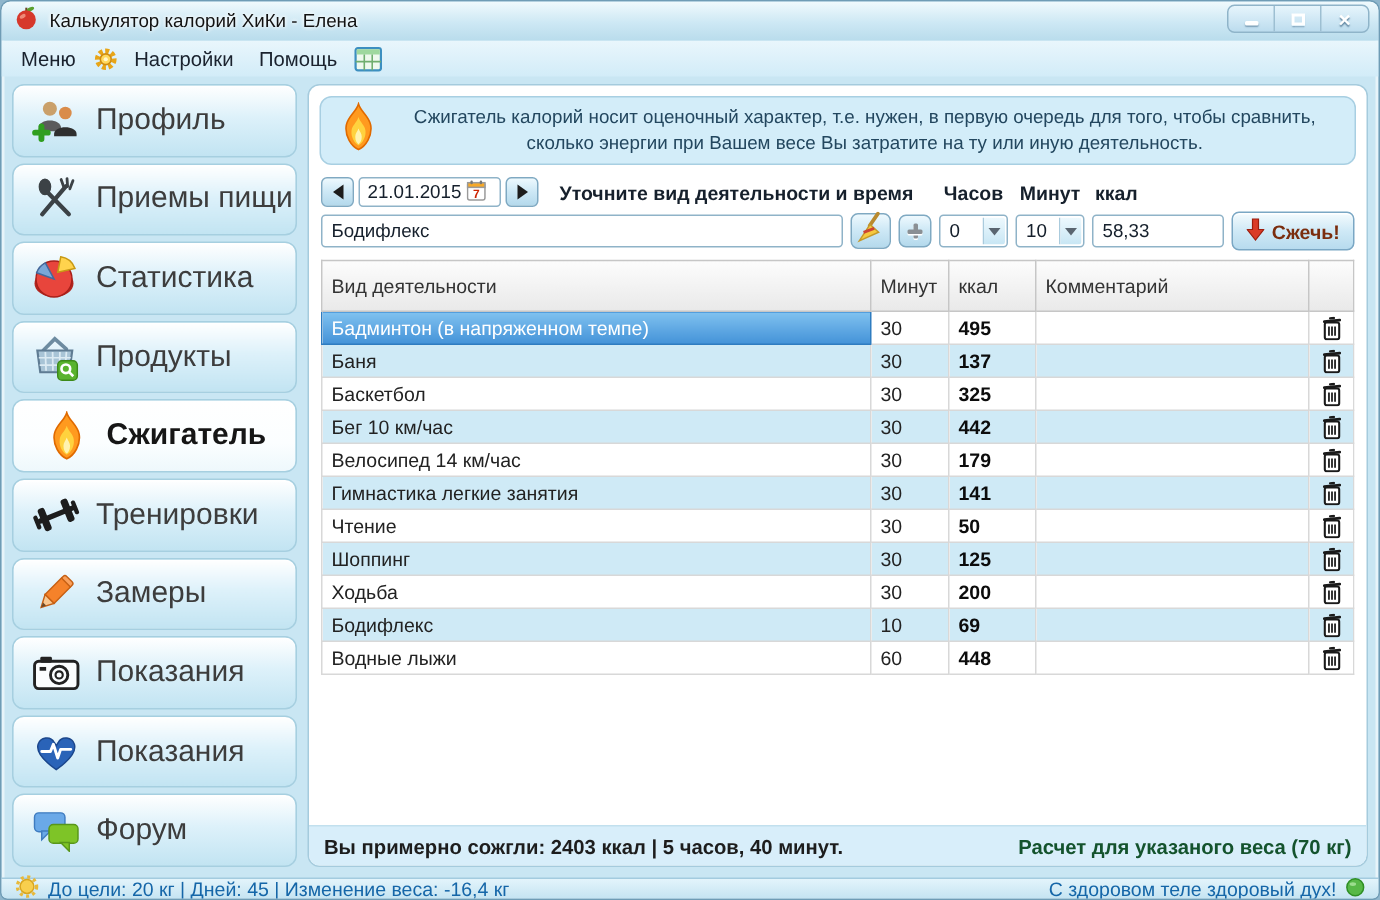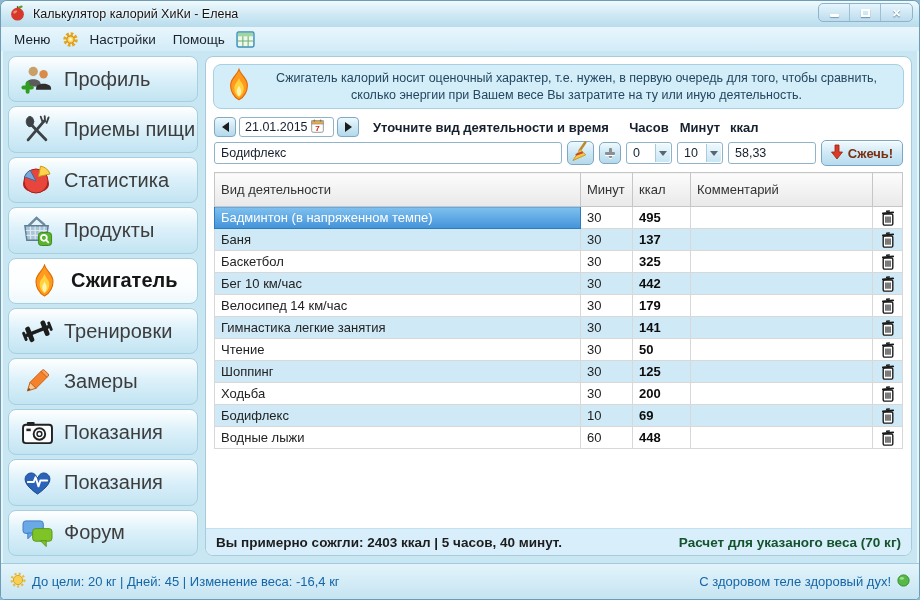--- a/index.html
+++ b/index.html
@@ -100,21 +100,21 @@
   td.c-trash{text-align:center;padding:0;cursor:pointer;}
   td.c-trash svg{display:inline-block;vertical-align:middle;}
 
   
   .summary{height:27px;background:#d8eefa;border-top:1px solid #c2e0ee;display:flex;align-items:center;
     justify-content:space-between;padding:0 10px;font-size:13.5px;font-weight:bold;}
   .summary-left{color:#1d1d1d;}
   .summary-right{color:#14532d;}
 
   
-  .statusbar{height:36px;display:flex;align-items:center;justify-content:space-between;padding:0 9px;
+  .statusbar{height:14px;display:flex;align-items:center;justify-content:space-between;padding:0 9px;
     background:linear-gradient(#e3f4fb,#c5e4f2);border-top:1px solid #a3cbdf;font-size:13px;color:#1566a8;}
   .status-left,.status-right{display:flex;align-items:center;gap:6px;}
 </style>
 </head>
 <body>
 
 <div class="window">
 
   <div class="titlebar">
     <span>

